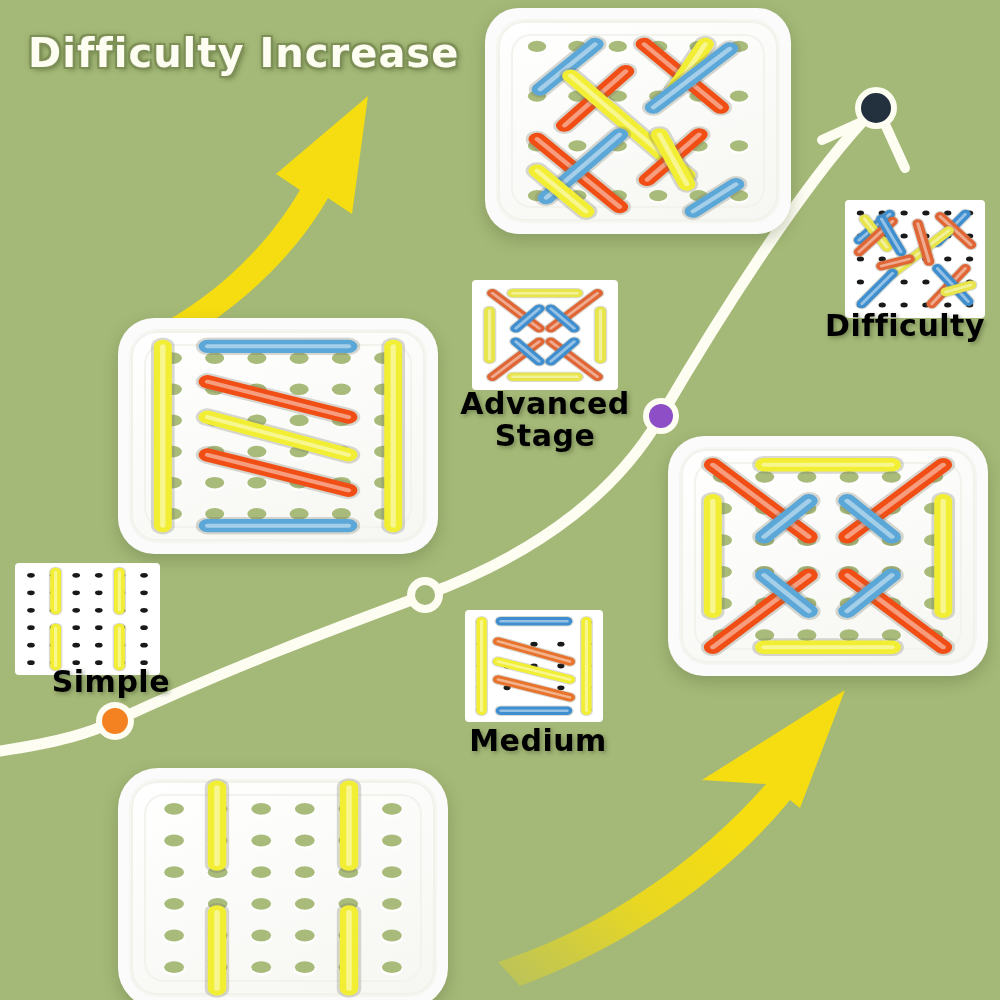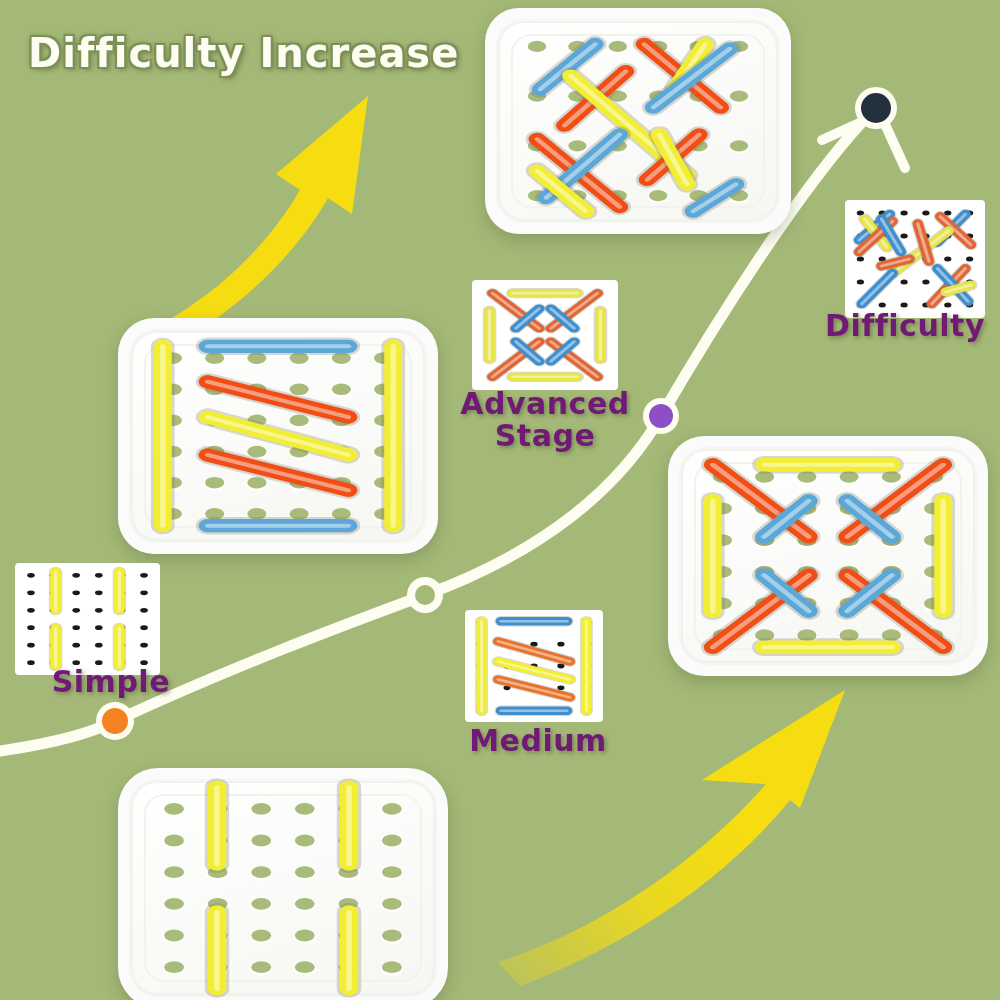--- a/index.html
+++ b/index.html
@@ -22,21 +22,21 @@
        0 0 2px #7f9158, 0 0 4px #7f9158, 0 0 6px #7f9158,
        2px 2px 0 #7f9158, -2px 2px 0 #7f9158,
        2px -2px 0 #7f9158, -2px -2px 0 #7f9158,
        3px 3px 5px rgba(90,105,60,.55);
     white-space:nowrap;
   }
 
   
   .caption{
     position:absolute;
-    color:#701a75;
+    color:#000000;
     font-weight:800;
     font-size:30px;
     letter-spacing:.5px;
     text-align:center;
     line-height:1.08;
     text-shadow:2px 2px 4px rgba(80,95,55,.55);
     white-space:pre-line;
   }
   .cap-simple{left:10px;top:666px;width:160px;text-align:right;}
   .cap-medium{left:443px;top:725px;width:190px;}

